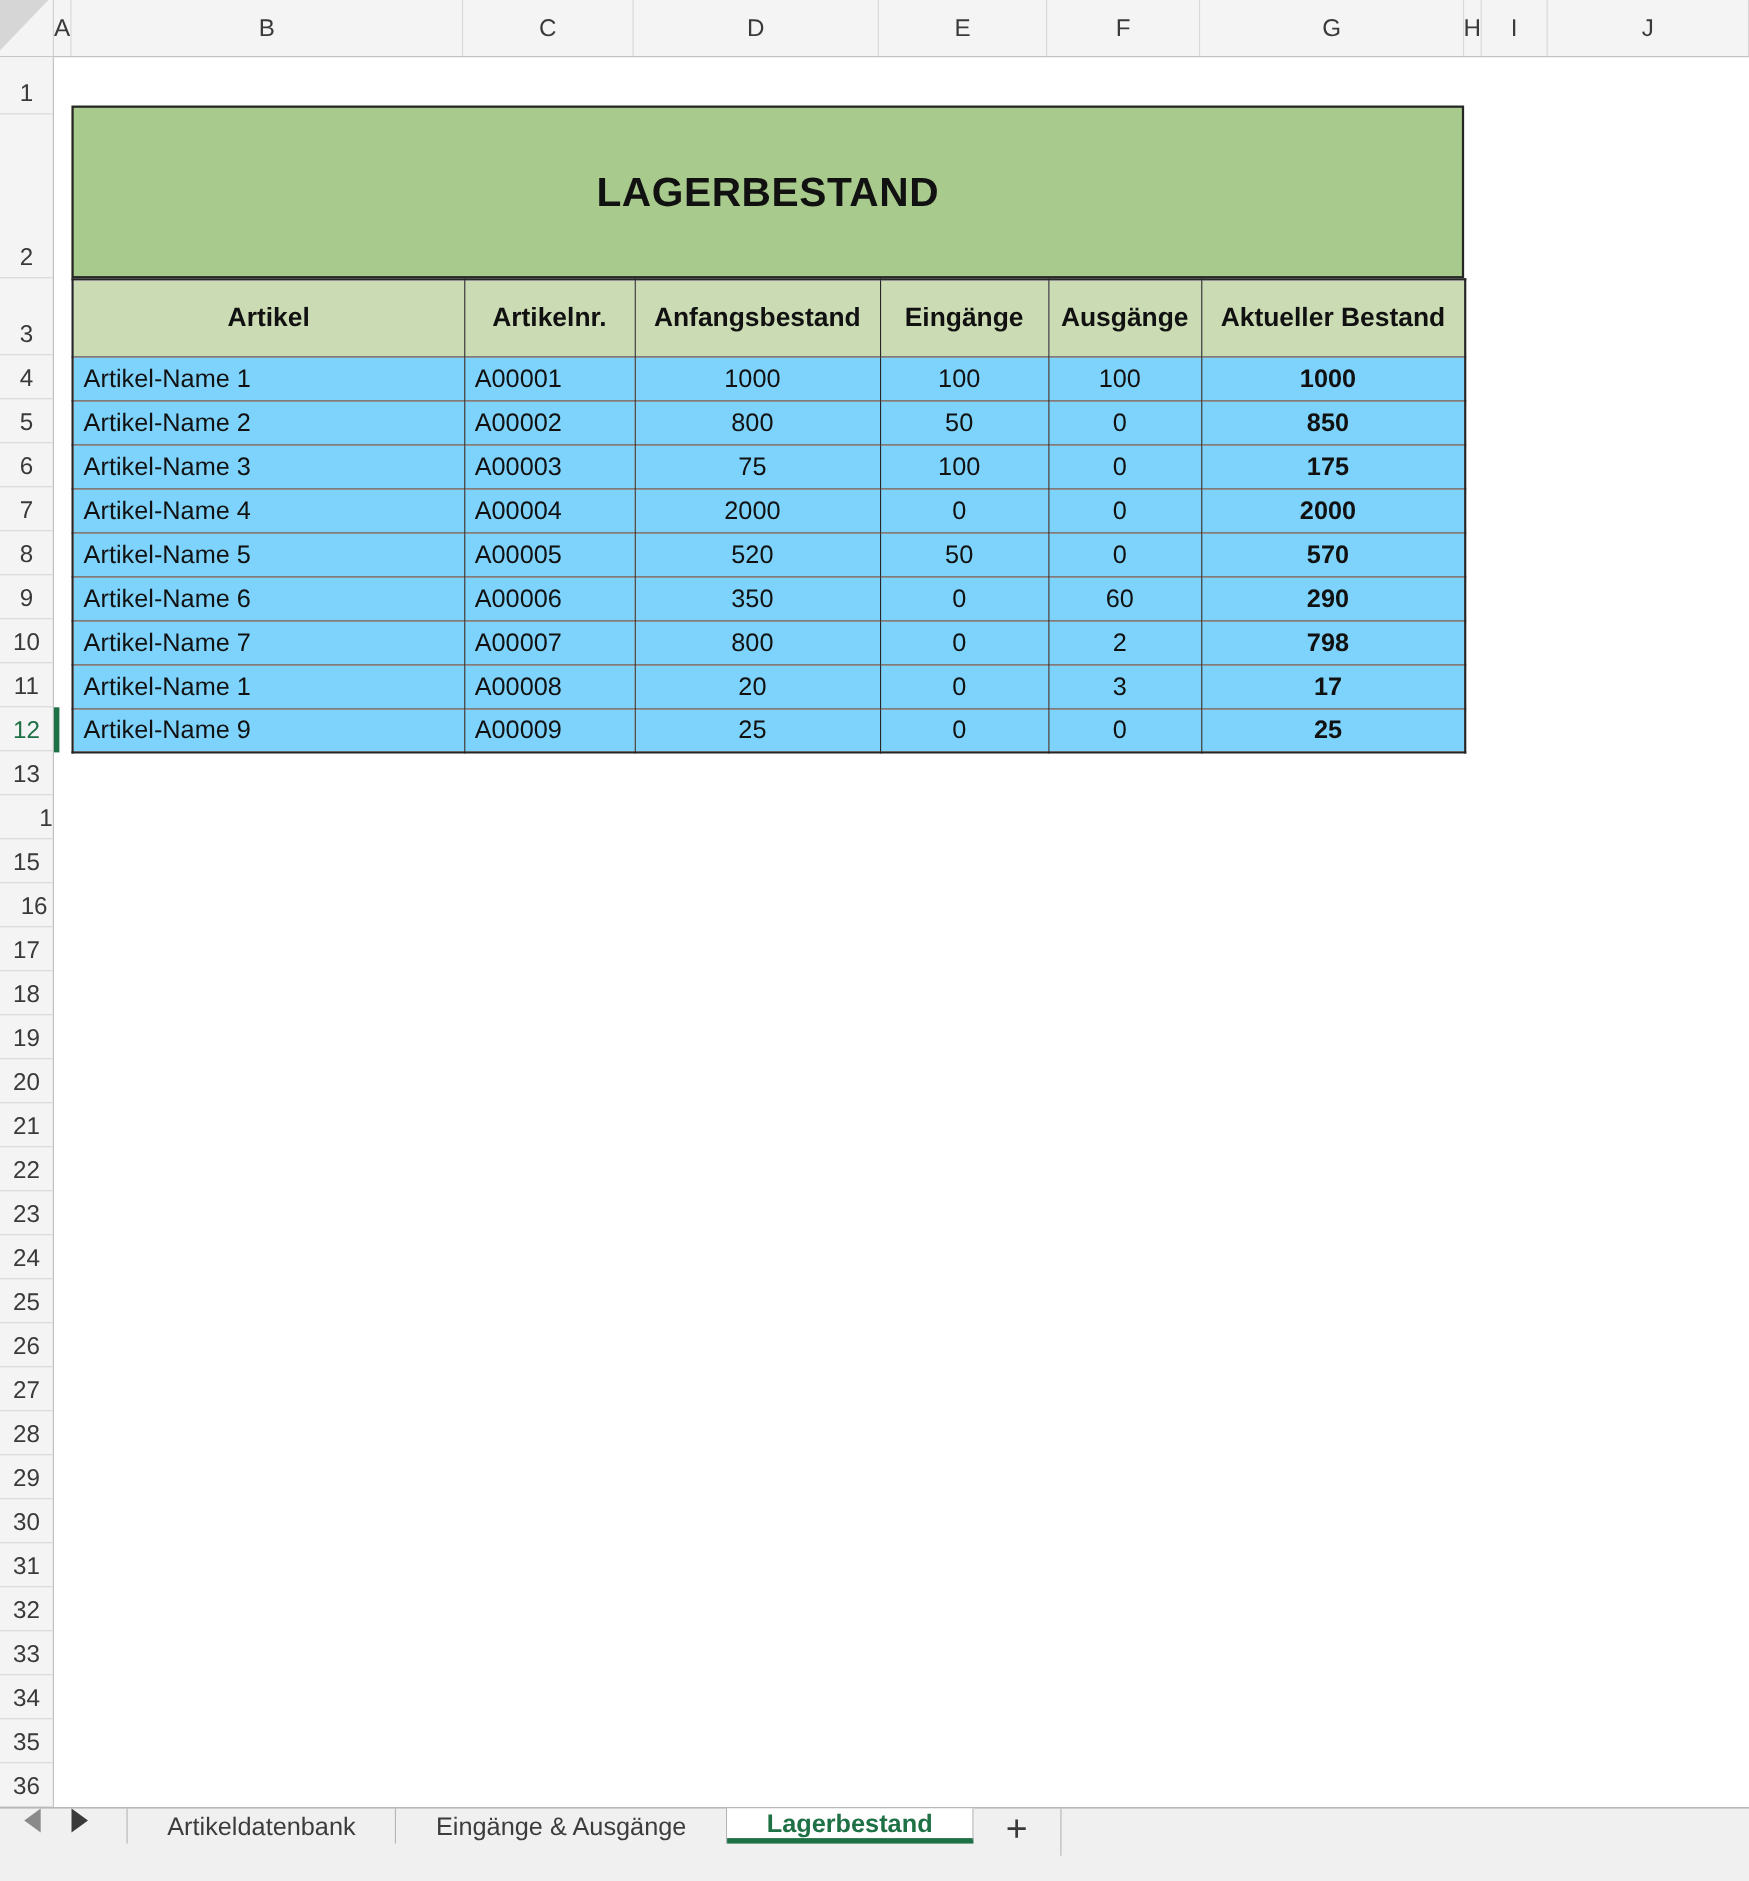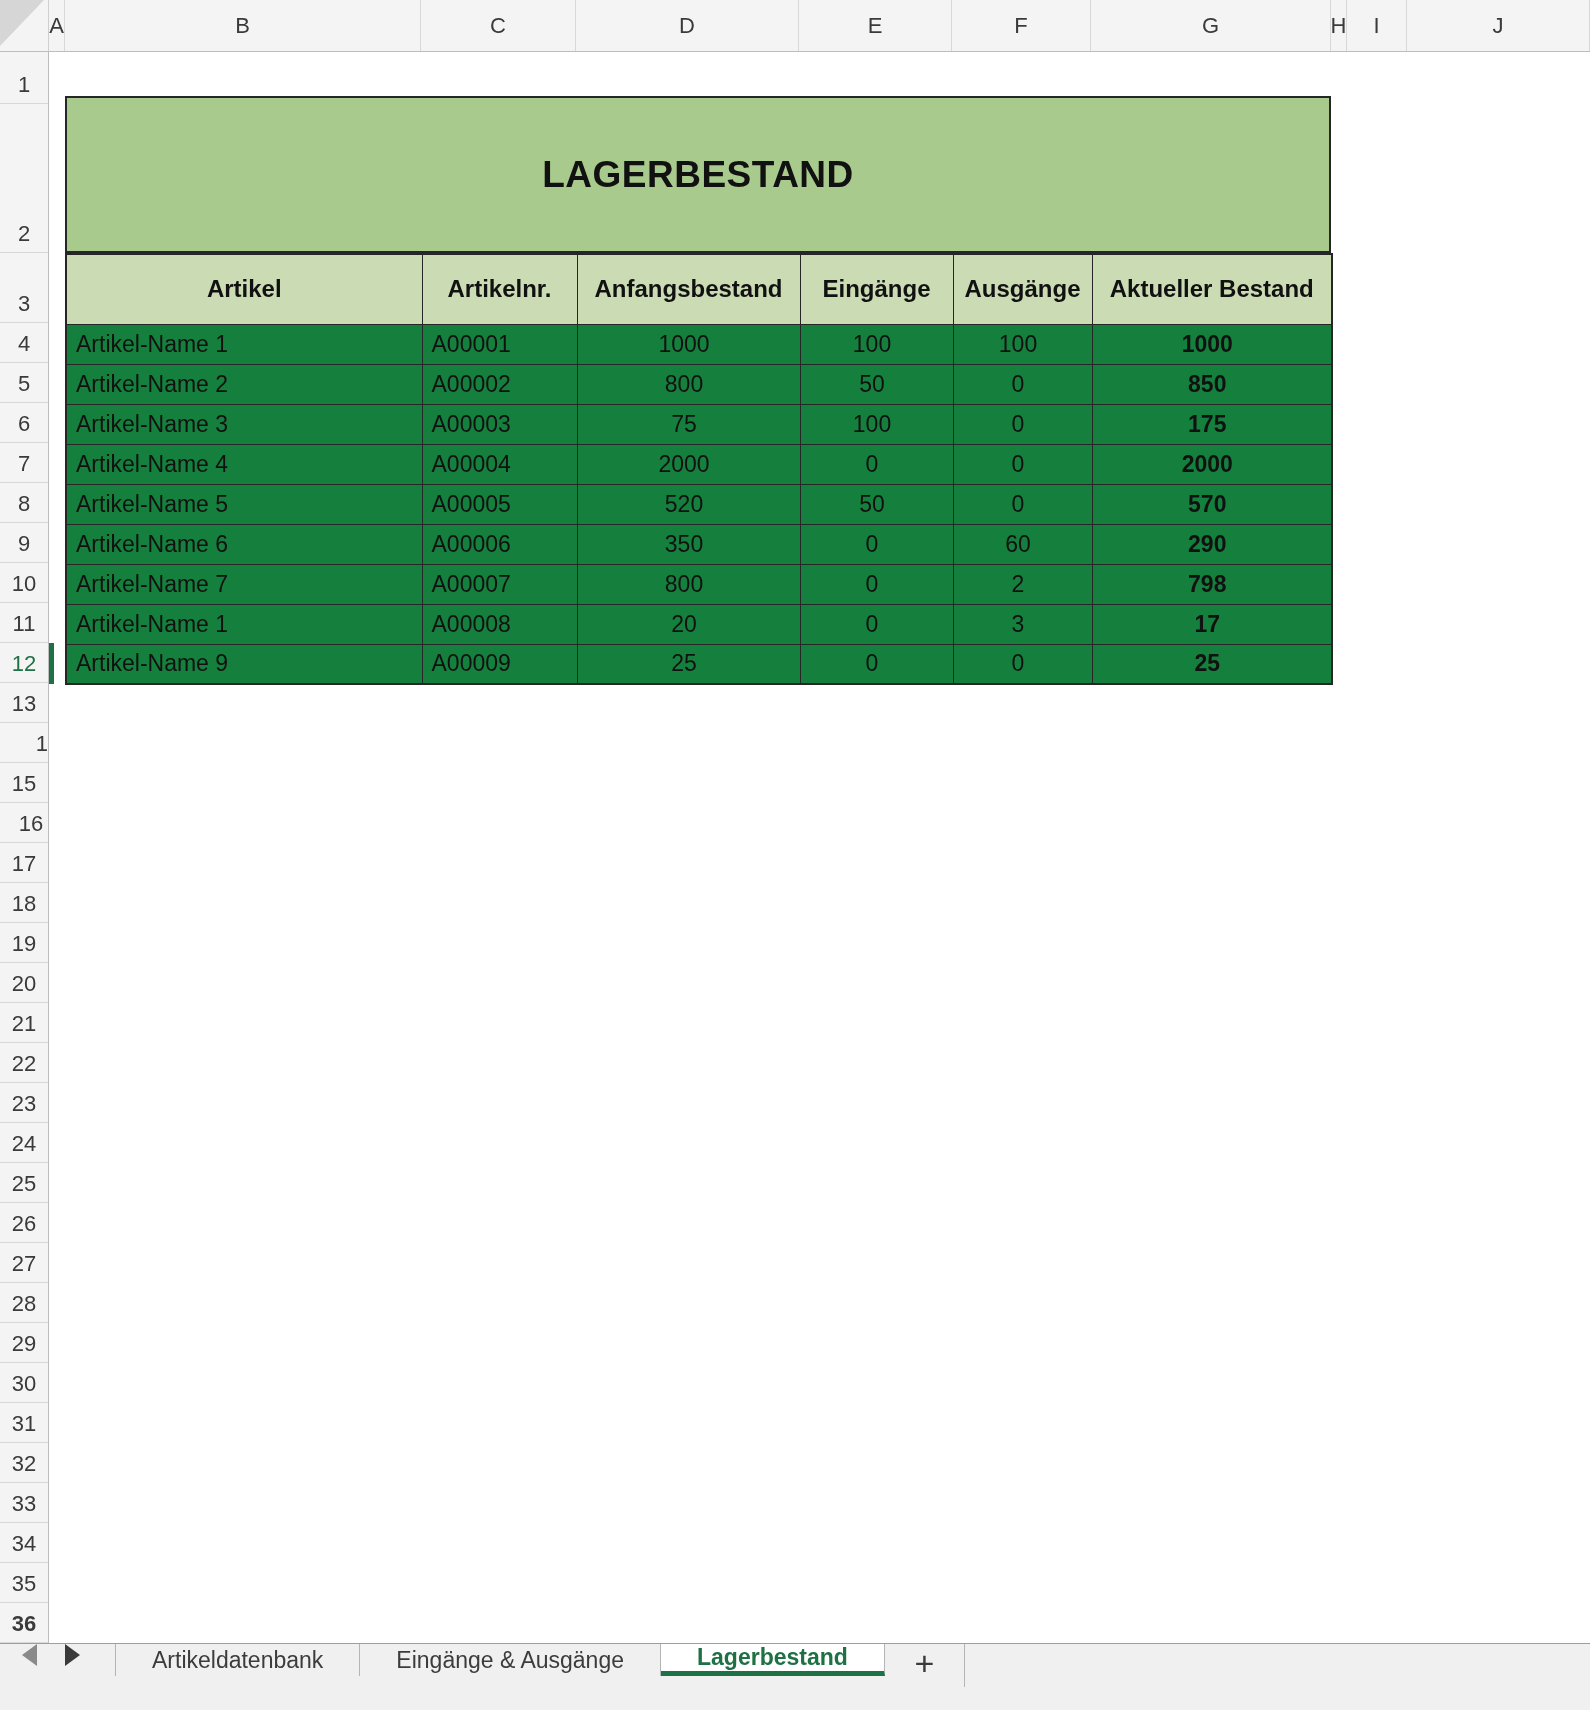--- a/index.html
+++ b/index.html
@@ -56,21 +56,21 @@
     position: absolute; left: 65px; top: 253px; width: 1266px;
     border-collapse: collapse; table-layout: fixed;
     border: 2px solid #262626;
     font-size: 23px; color: #111;
   }
   .inv-table th, .inv-table td { border: 1px solid #262626; overflow: hidden; white-space: nowrap; }
   .inv-table th {
     height: 70px; background: #cbdcb4; font-size: 24px; font-weight: 700;
     text-align: center;
   }
-  .inv-table td { height: 40px; background: #15803d; }
+  .inv-table td { height: 40px; background: #7dd3fc; }
   .inv-table td:nth-child(1), .inv-table td:nth-child(2) { text-align: left; padding-left: 9px; }
   .inv-table td:nth-child(n+3) { text-align: center; padding-right: 9px; }
   .inv-table td:nth-child(6) { font-weight: 700; }
 
   
   .sel-bar {
     position: absolute; left: 49px; top: 643px; width: 5px; height: 41px;
     background: #1e7045;
   }
 
@@ -159,21 +159,21 @@
       <div class="row-cell" style="height: 40px;">26</div>
       <div class="row-cell" style="height: 40px;">27</div>
       <div class="row-cell" style="height: 40px;">28</div>
       <div class="row-cell" style="height: 40px;">29</div>
       <div class="row-cell" style="height: 40px;">30</div>
       <div class="row-cell" style="height: 40px;">31</div>
       <div class="row-cell" style="height: 40px;">32</div>
       <div class="row-cell" style="height: 40px;">33</div>
       <div class="row-cell" style="height: 40px;">34</div>
       <div class="row-cell" style="height: 40px;">35</div>
-      <div class="row-cell" style="height: 40px; font-weight: bold;">36</div>
+      <div class="row-cell" style="height: 40px;">36</div>
     </div>
 
   <div class="banner">
     <span class="banner-text">LAGERBESTAND</span>
   </div>
 
   <table class="inv-table">
     <colgroup id="tbl-colgroup">
         <col style="width: 356px;">
         <col style="width: 155px;">

